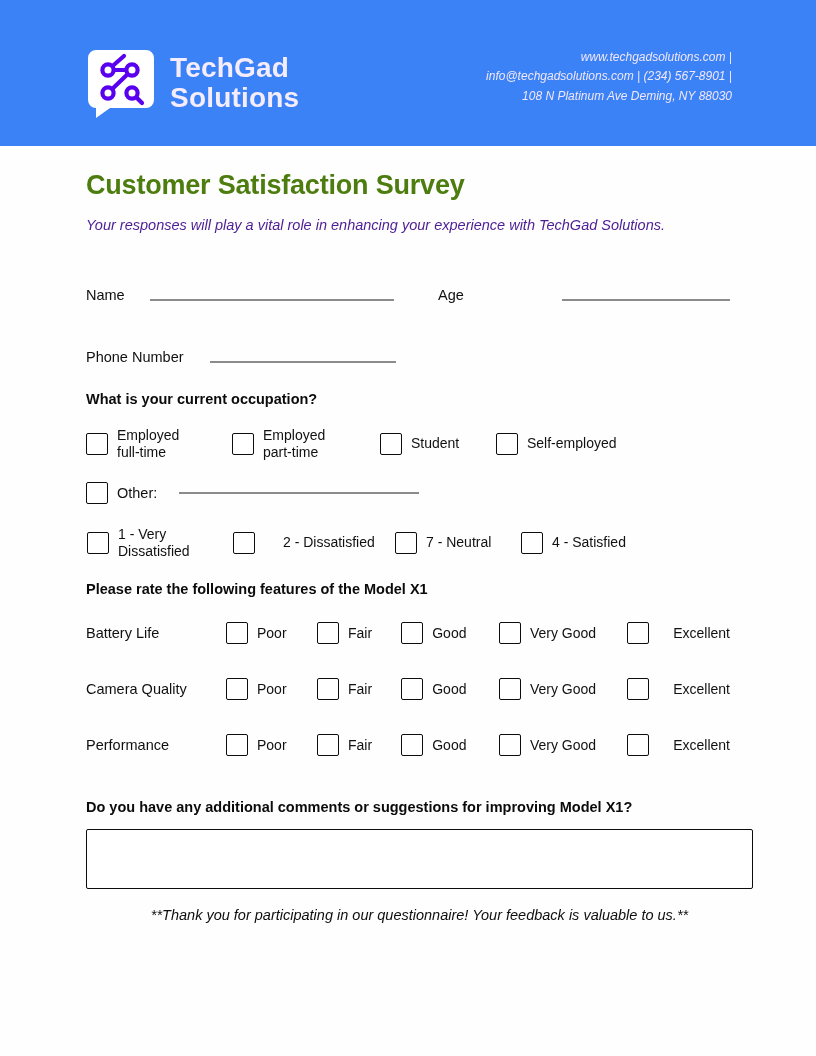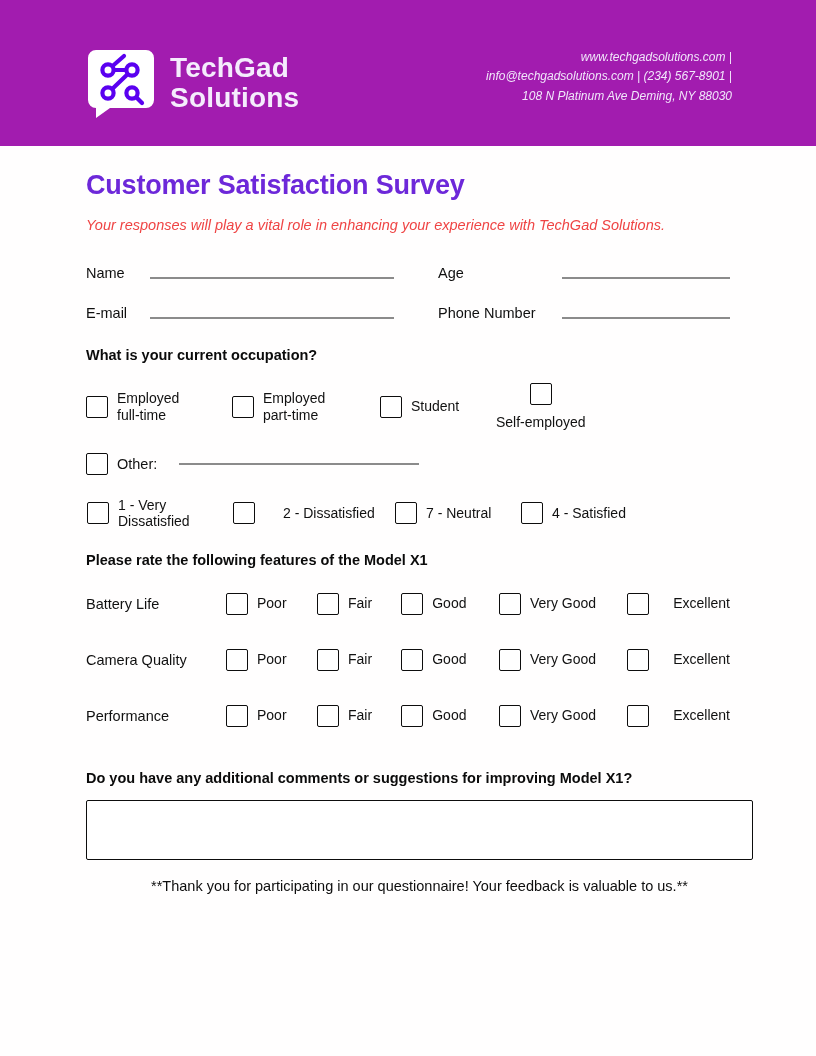--- a/index.html
+++ b/index.html
@@ -80,42 +80,43 @@
   
   .body-wrap {
     position: relative;
     padding: 0 86px;
   }
 
   .survey-title {
     margin-top: 24px;
     font-size: 27px;
     font-weight: bold;
-    color: #6d28d9;
+    color: #4d7c0f;
     letter-spacing: -0.2px;
   }
   .survey-subtitle {
     margin-top: 16px;
     font-size: 14.5px;
     font-style: italic;
-    color: #ef4444;
+    color: #4c1d95;
   }
 
   
   .fields {
     margin-top: 32px;
   }
   .field-row {
     display: flex;
     align-items: flex-end;
     margin-bottom: 22px;
   }
   .field {
     display: flex;
     align-items: flex-end;
+    margin-top: 22px;
   }
   .field.left  { width: 352px; }
   .field.right { flex: 1; }
 
   .field-label {
     font-size: 14.5px;
     color: #101010;
     white-space: nowrap;
     padding-bottom: 2px;
   }
@@ -168,21 +169,21 @@
     display: flex;
     align-items: center;
     margin-top: 20px;
   }
   .opt-row .cb-item + .cb-item { margin-left: 0; }
 
   
   .occ-1 { width: 146px; }
   .occ-2 { width: 148px; }
   .occ-3 { width: 116px; }
-  .occ-4 { width: auto; flex-direction: column; }
+  .occ-4 { width: auto; }
 
   .other-row {
     display: flex;
     align-items: center;
     margin-top: 22px;
   }
   .other-label {
     font-size: 14.5px;
     color: #111111;
     margin-left: 9px;
@@ -237,30 +238,31 @@
     height: 60px;
     border: 1.6px solid #0d0d0d;
     border-radius: 2px;
     background: #ffffff;
   }
 
   .thanks {
     margin-top: 18px;
     text-align: center;
     font-size: 14.5px;
+    font-style: italic;
     color: #0e0e0e;
     width: 667px;
   }
 </style>
 </head>
 <body>
 
 <div class="page">
 
-  <div class="header" style="background: #a21caf;">
+  <div class="header" style="background: #3b82f6;">
     <div class="pink-circle"></div>
 
     <div class="brand">
       <div class="logo-mark">
         <svg width="70" height="70" viewBox="0 0 70 70" xmlns="http://www.w3.org/2000/svg">
           <path d="M10 2 H60 A8 8 0 0 1 68 10 V52 A8 8 0 0 1 60 60 H24 L10 70 V60 A8 8 0 0 1 2 52 V10 A8 8 0 0 1 10 2 Z" fill="#ffffff"></path>
           <g stroke="#5a00f0" stroke-width="4.2" fill="none" stroke-linecap="round">
             <line x1="22" y1="22" x2="46" y2="22"></line>
             <line x1="46" y1="22" x2="22" y2="45"></line>
             <line x1="30" y1="14" x2="46" y2="22" opacity="0"></line>
@@ -296,24 +298,20 @@
           <span class="field-label">Name</span>
           <span class="field-line"></span>
         </div>
         <div class="field right">
           <span class="field-label">Age</span>
           <span class="field-line"></span>
         </div>
       </div>
 
       <div class="field-row">
-        <div class="field left">
-          <span class="field-label">E-mail</span>
-          <span class="field-line"></span>
-        </div>
         <div class="field right">
           <span class="field-label">Phone Number</span>
           <span class="field-line"></span>
         </div>
       </div>
 
     </div>
 
     <div class="question q-occupation">What is your current occupation?</div>
 

